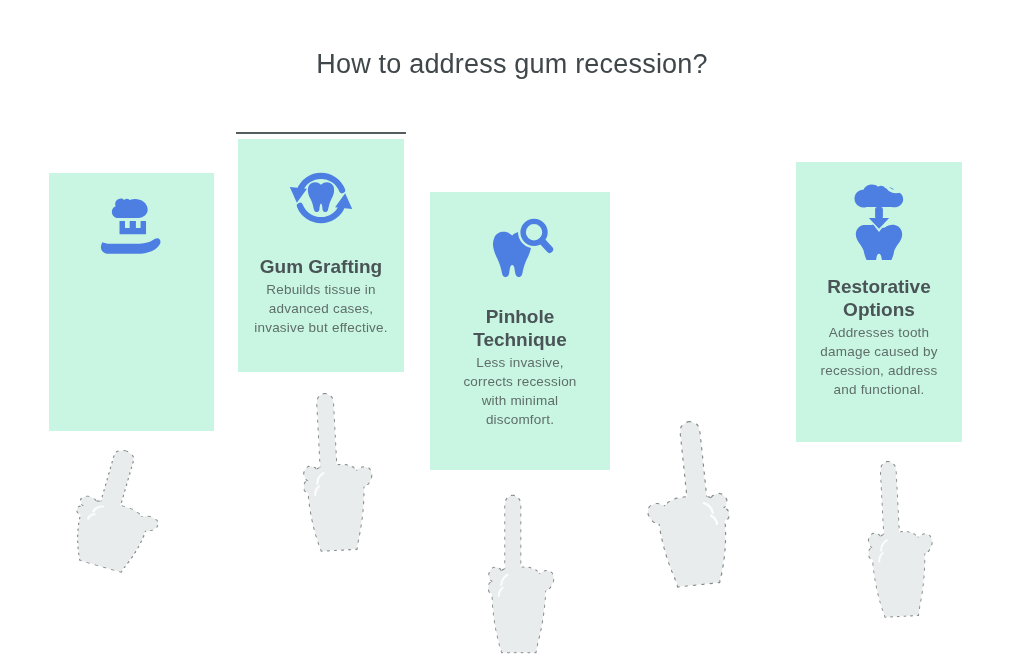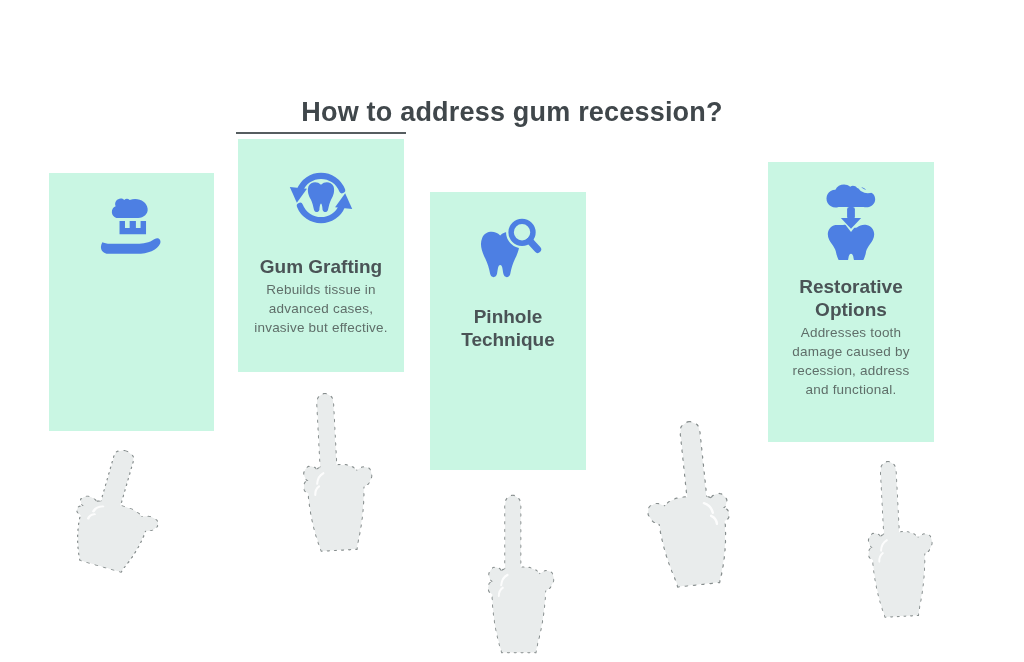--- a/index.html
+++ b/index.html
@@ -2,33 +2,33 @@
 <html><head>
 <meta charset="utf-8">
 <style>
   html,body{margin:0;padding:0;background:#ffffff;}
   .stage{
     position:relative;width:1024px;height:662px;background:#ffffff;overflow:hidden;
     font-family:"Liberation Sans", sans-serif;
   }
   .heading{
     position:absolute;top:49px;left:0;width:100%;text-align:center;
-    font-size:27px;font-weight:700;color:#40474b;letter-spacing:.2px;margin-top:48px;
+    font-size:27px;font-weight:400;color:#40474b;letter-spacing:.2px;
   }
   .divider{position:absolute;left:236px;top:132px;width:170px;height:2px;background:#565d60;}
   .card{
     position:absolute;background:#c9f6e3;box-sizing:border-box;
     display:flex;flex-direction:column;align-items:center;text-align:center;
     padding:20px 8px 18px;
   }
   #card-1{left:49px;top:173px;width:165px;height:258px;}
   #card-2{left:238px;top:139px;width:166px;height:233px;}
-  #card-3{left:430px;top:192px;width:156px;height:278px;}
+  #card-3{left:430px;top:192px;width:180px;height:278px;}
   #card-4{left:619px;top:147px;width:166px;height:258px;}
-  #card-5{left:768px;top:162px;width:166px;height:280px;}
+  #card-5{left:796px;top:162px;width:166px;height:280px;}
   .card-icon{width:96px;height:78px;flex:0 0 auto;}
   .card-icon .blue{fill:#4d7fe3;}
   .card-icon .blue-stroke{fill:none;stroke:#4d7fe3;stroke-linecap:round;}
   .card-icon .bg-halo{fill:none;stroke:#c9f6e3;}
   .card-title{
     font-size:19px;font-weight:600;color:#4a5356;line-height:1.22;margin-top:15px;
   }
   #card-2 .card-title{margin-top:18px;}
   .card-desc{
     font-size:13.5px;color:#5f6e69;line-height:1.4;margin-top:3px;
@@ -89,20 +89,21 @@
   </div>
 
   <div class="card" id="card-3">
     <svg class="card-icon" viewBox="0 0 100 100">
       <path class="blue" d="M40 30 c-7 -7 -19 -6 -23 3 c-4 9 0 19 4 27 c3 6 5 13 6 19 c1 6 8 6 9 0 c1 -5 1 -11 4 -11 c3 0 3 6 4 11 c1 6 8 6 9 0 c1 -6 3 -13 6 -19 c4 -8 8 -18 4 -27 c-4 -9 -16 -10 -23 -3 z"></path>
       <circle class="bg-halo" stroke-width="13" cx="68" cy="26" r="14"></circle>
       <circle class="blue-stroke" stroke-width="7" cx="68" cy="26" r="14"></circle>
       <path class="blue-stroke" stroke-width="9" d="M78 37 L88 48"></path>
     </svg>
     <div class="card-title">Pinhole Technique</div>
+    <div class="card-desc">Less invasive, corrects recession with minimal discomfort.</div>
   </div>
 
 
   <div class="card" id="card-5">
     <svg class="card-icon" viewBox="0 0 100 100">
       <path class="blue" d="M30 10 c-9 0 -14 9 -10 17 c3 5 9 7 14 5 l32 0 c8 2 15 -3 15 -10 c0 -6 -5 -10 -10 -9 c-2 -5 -8 -8 -13 -5 c-2 -3 -6 -4 -9 -2 c-6 -5 -16 -3 -19 4 z"></path>
       <path class="bg-halo" stroke-width="4" d="M60 6 c4 6 11 8 17 5"></path>
       <path class="blue" d="M30 55 c-9 2 -12 11 -8 19 c3 6 8 10 9 17 c1 5 3 10 6 13 c3 3 8 2 9 -3 c1 -4 1 -9 4 -9 c3 0 3 5 4 9 c1 5 6 6 9 3 c3 -3 5 -8 6 -13 c1 -7 6 -11 9 -17 c4 -8 1 -17 -8 -19 c-5 -1 -9 1 -12 3 c-2 1 -4 1 -6 0 c-3 -2 -7 -4 -12 -3 z"></path>
       <polygon points="33,42 67,42 50,64" fill="#c9f6e3"></polygon>
       <rect class="blue" x="45" y="32" width="10" height="16" rx="3"></rect>

